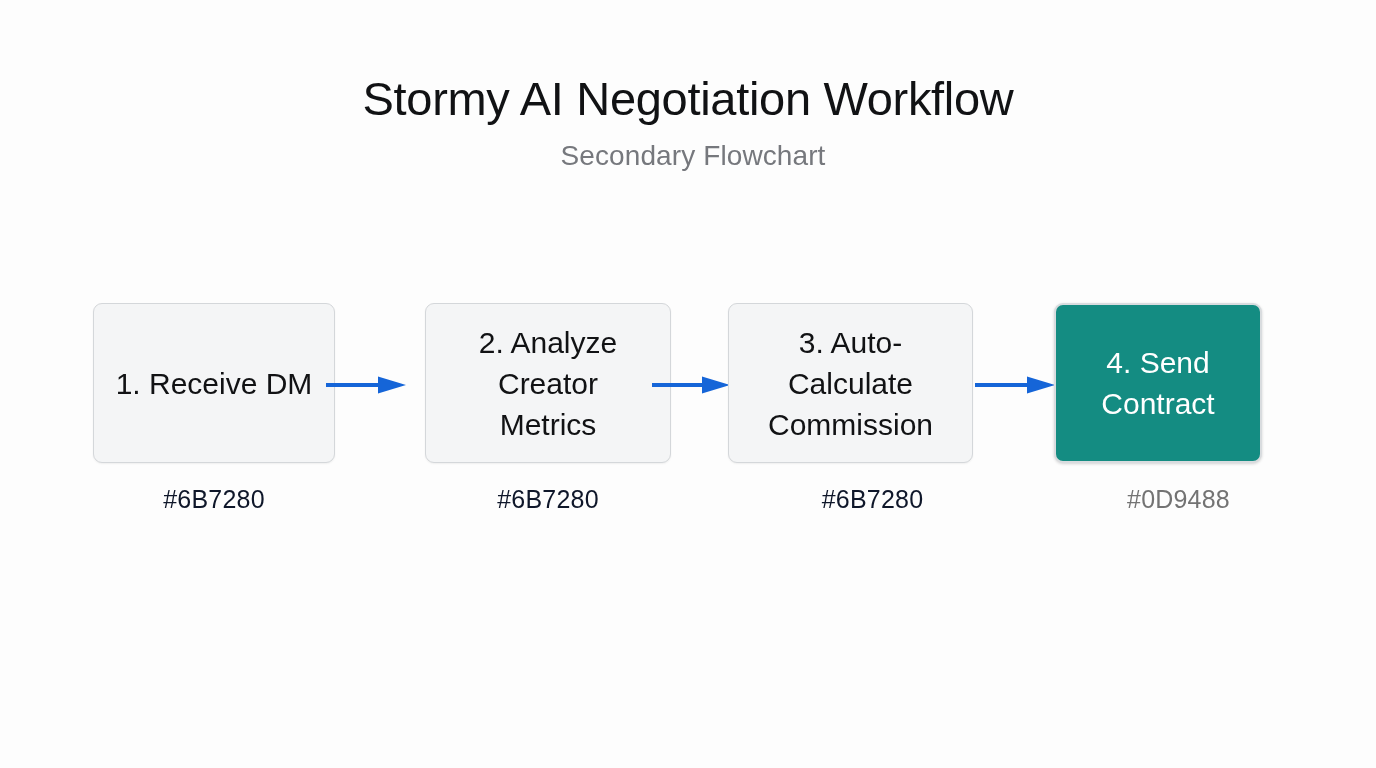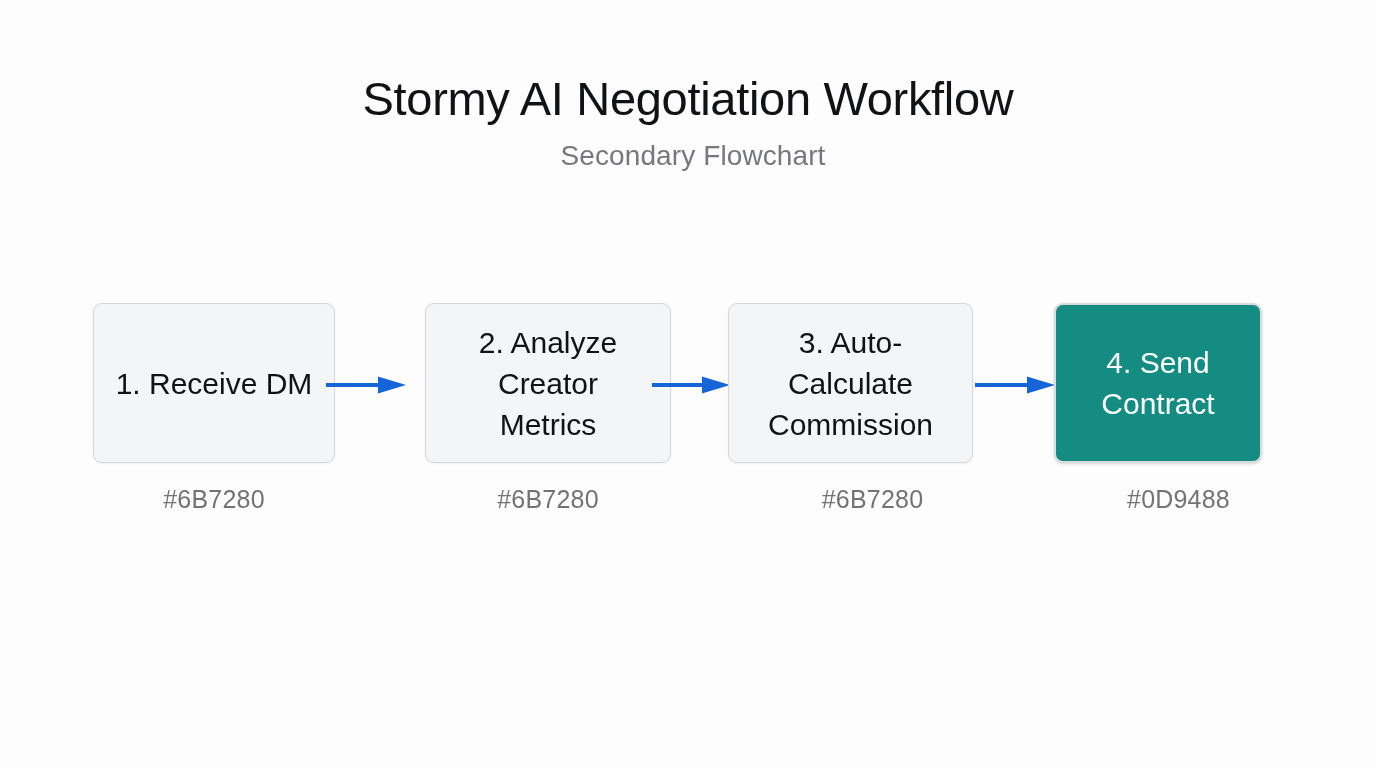--- a/index.html
+++ b/index.html
@@ -93,21 +93,21 @@
     display: block;
     white-space: pre-line;
   }
 
   .node-caption {
     margin-top: 21px;
     text-align: center;
     font-size: 25px;
     line-height: 30px;
     font-weight: 400;
-    color: #737373;
+    color: #0f172a;
     letter-spacing: 0.2px;
   }
 
   .node-caption.accent-caption {
     color: #737373;
   }
 
   
   .connector {
     position: absolute;

